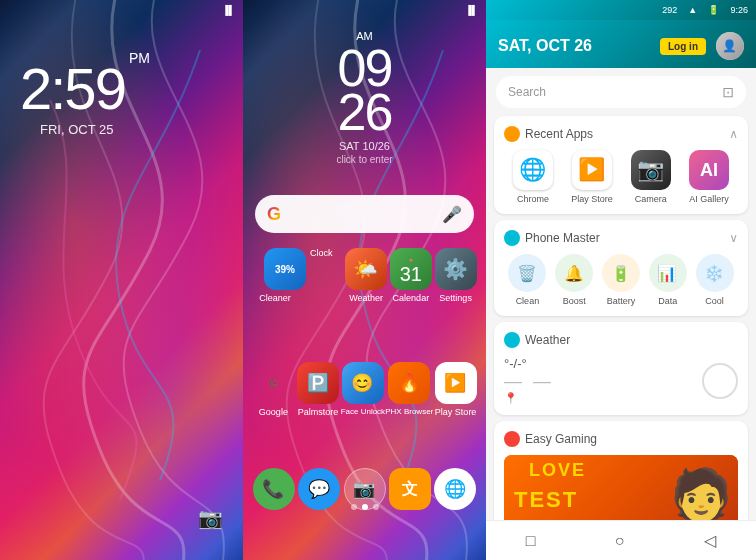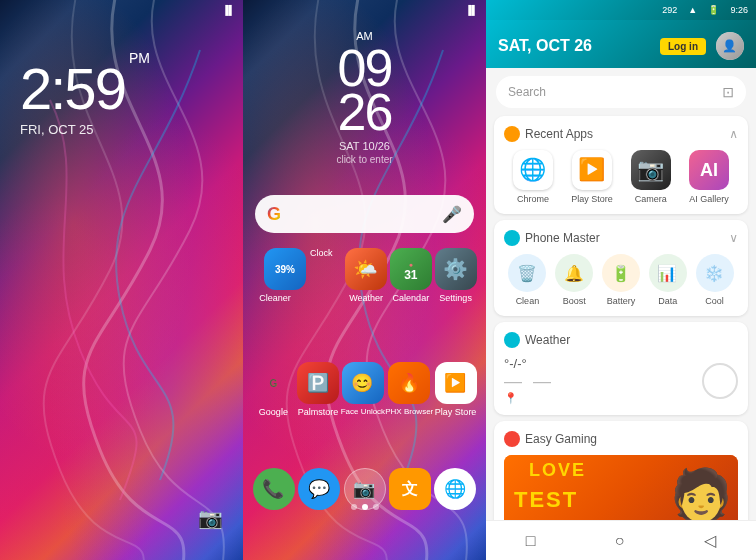--- a/index.html
+++ b/index.html
@@ -95,20 +95,21 @@
 
     .lock-time-wrapper {
       position: relative;
       display: inline-block;
     }
 
     .lock-date {
       font-size: 13px;
       color: rgba(255,255,255,0.9);
       margin-top: 4px;
+      margin-left: 20px;
     }
 
     .lock-camera {
       position: absolute;
       bottom: 30px;
       right: 20px;
       z-index: 10;
       color: white;
       font-size: 20px;
     }
@@ -617,21 +618,21 @@
     </div>
     <div class="app-icon">
       <div class="app-icon-img weather-icon">
         <span style="font-size:20px;">🌤️</span>
       </div>
       <span class="app-icon-label">Weather</span>
     </div>
     <div class="app-icon">
       <div class="app-icon-img calendar-icon" style="flex-direction:column;font-size:11px;padding-top:4px;">
         <span style="font-size:7px;color:#e57373;font-weight:bold;">●</span>
-        <span style="font-size:12px;font-weight:bold;">31</span>
+        <span style="font-size:20px;font-weight:normal;">31</span>
       </div>
       <span class="app-icon-label">Calendar</span>
     </div>
     <div class="app-icon">
       <div class="app-icon-img settings-icon">
         <span style="font-size:20px;">⚙️</span>
       </div>
       <span class="app-icon-label">Settings</span>
     </div>
   </div>

